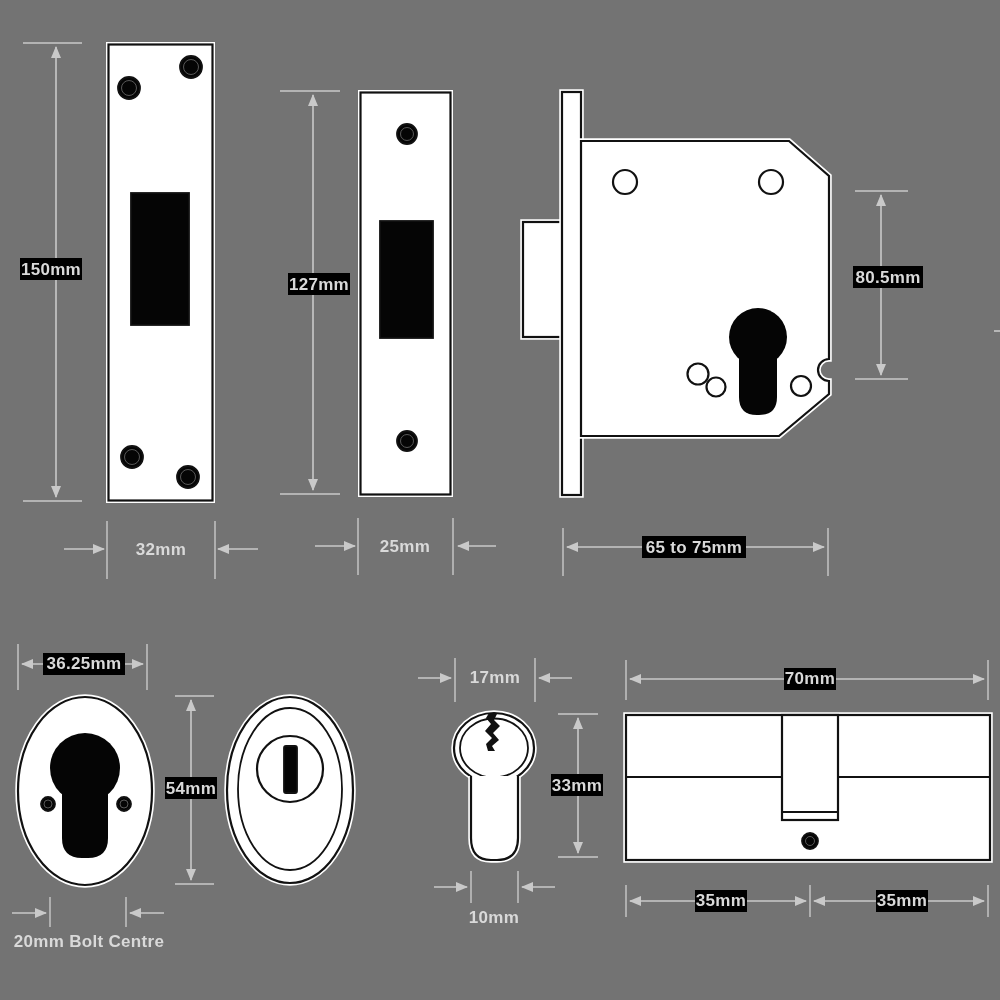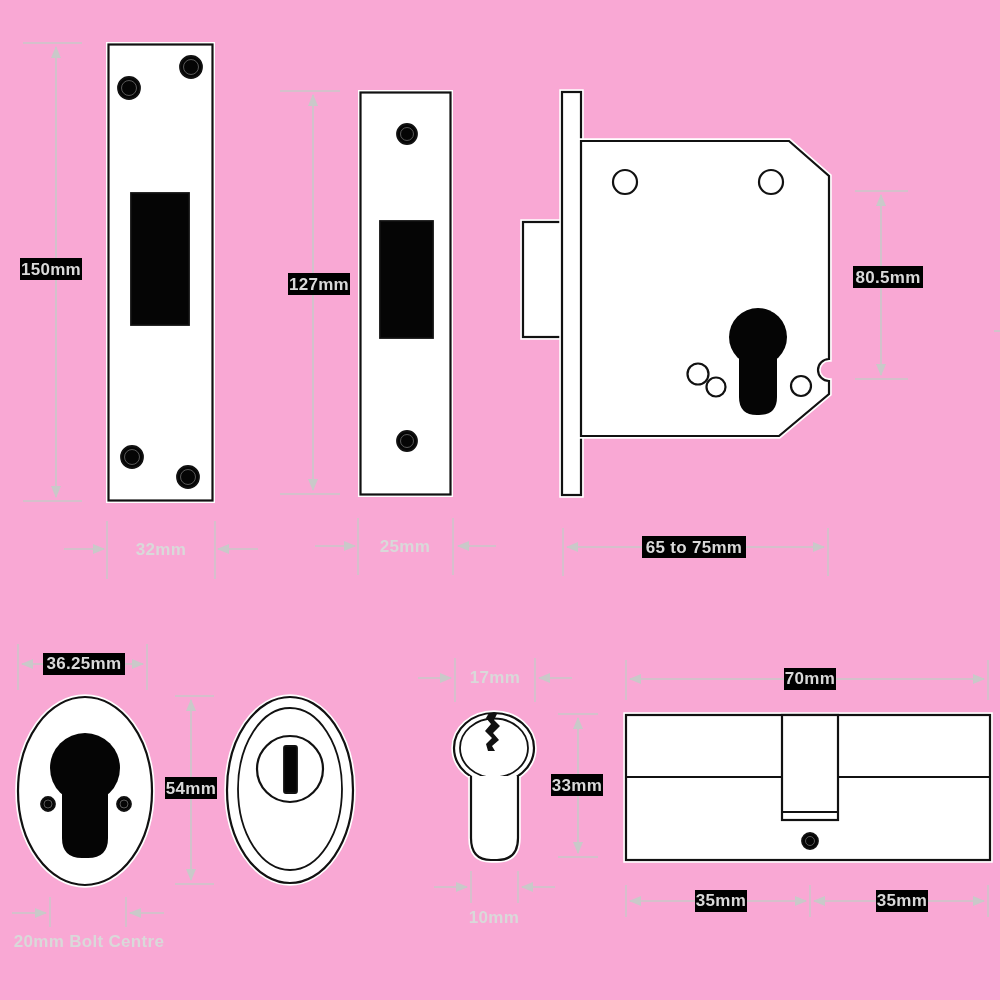--- a/index.html
+++ b/index.html
@@ -1,16 +1,16 @@
 <!DOCTYPE html>
 <html><head>
 <meta charset="utf-8">
 <style>
   html,body{margin:0;padding:0;background:#000;}
-  .canvas{position:relative;width:1000px;height:1000px;background:#f9a8d4;overflow:hidden;
+  .canvas{position:relative;width:1000px;height:1000px;background:#737373;overflow:hidden;
           font-family:"Liberation Sans",sans-serif;}
   svg{display:block}
   .dim-line{stroke:#c9c9c9;stroke-width:1.6;fill:none;}
   .ext-line{stroke:#c9c9c9;stroke-width:1.4;fill:none;}
   .ink{stroke:#111;stroke-width:2.2;fill:none;}
   .ink-thin{stroke:#111;stroke-width:1.8;fill:none;}
   .halo{stroke:#fff;stroke-width:5.5;fill:#fff;}
   .paper{fill:#fff;}
   .dark{fill:#050505;}
   .ring{stroke:#666;stroke-width:1;fill:none;opacity:.85;}

